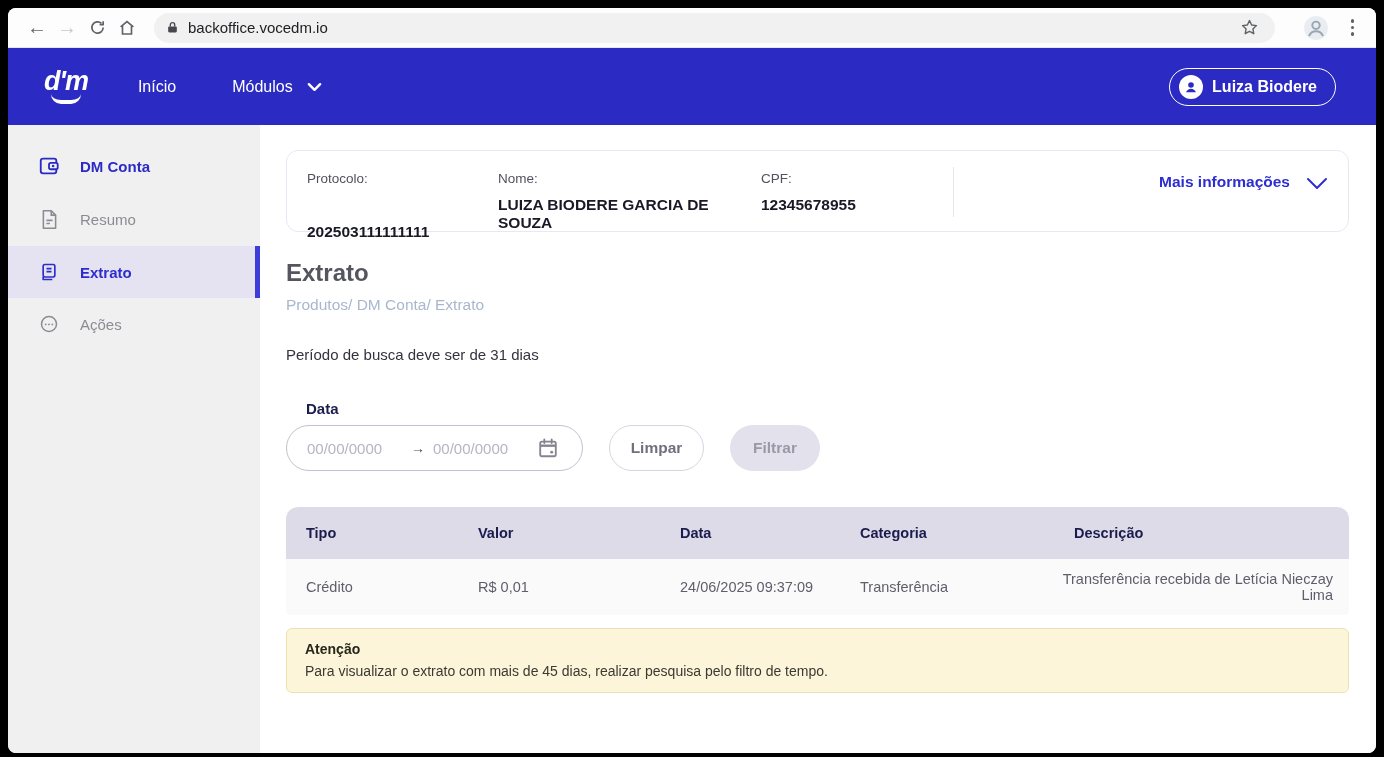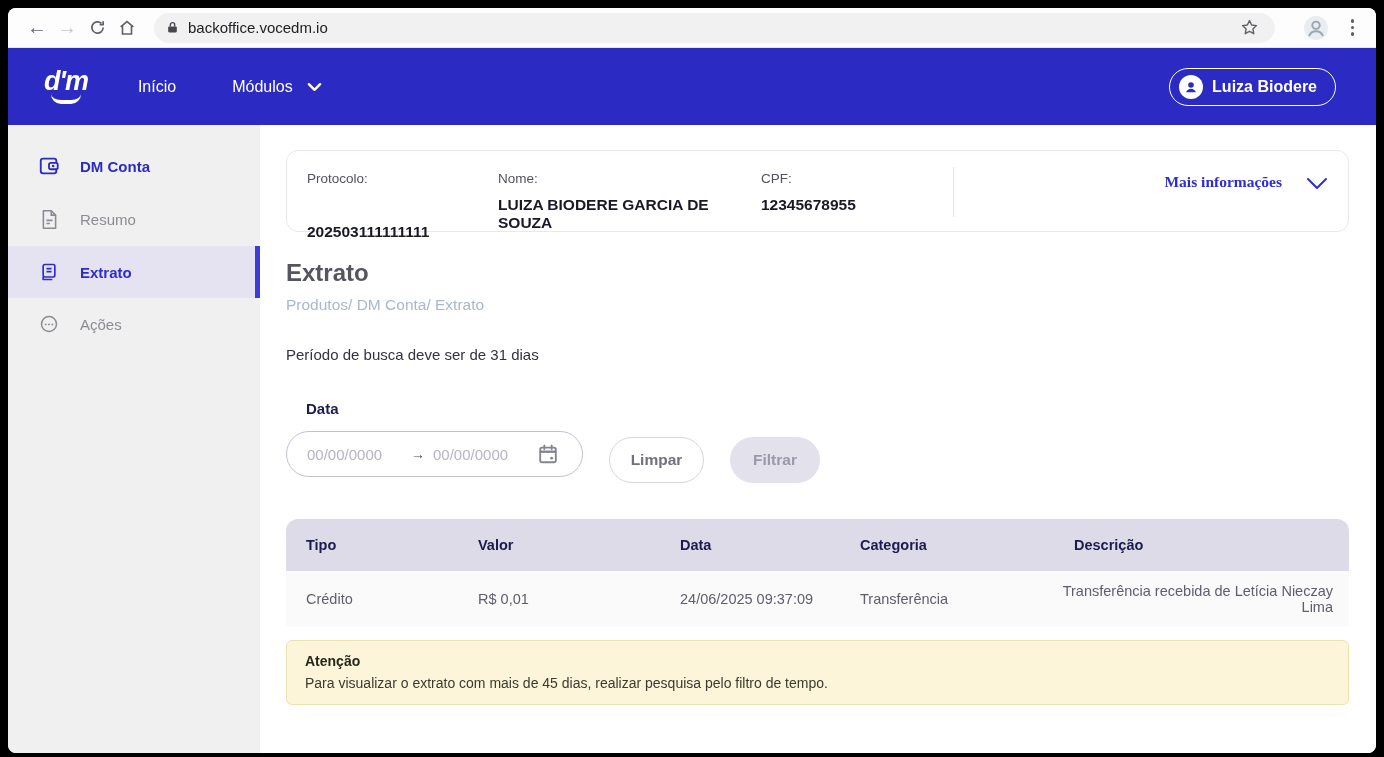--- a/index.html
+++ b/index.html
@@ -43,36 +43,36 @@
   
   .info-card { border:1px solid #e9e7f2; border-radius:12px; padding:20px 20px 18px 20px; display:flex; align-items:stretch; height:82px; }
   .field { display:flex; flex-direction:column; gap:10px; }
   .field .lbl { font-size:13.5px; color:#52525e; }
   .field .val { font-size:15.5px; font-weight:bold; color:#181826; }
   .f-protocolo { width:191px;gap:37px; }
   .f-nome { width:263px; }
   .f-cpf { width:192px; }
   .f-telefone { width:155px; }
   .v-divider { width:1px; background:#e7e5f0; margin:-4px 0; }
-  .more-info { flex:1; display:flex; justify-content:flex-end; align-items:flex-start; gap:24px; padding-top:2px;font-family:Liberation Serif, serif; }
+  .more-info { flex:1; display:flex; justify-content:flex-end; align-items:flex-start; gap:16px; padding-top:2px; }
   .more-info a { color:#2d2dd2; font-weight:bold; font-size:15.5px; text-decoration:none; cursor:pointer; }
 
   
   .page-title { margin-top:27px; font-size:24px; font-weight:bold; color:#55555f; }
   .breadcrumb { margin-top:9px; font-size:15.5px; color:#a9b7cd; }
   .period-note { margin-top:32px; font-size:15px; color:#33333f; }
 
   
   .filter-label { margin-top:37px; margin-left:20px; font-size:15px; font-weight:bold; color:#1c1c4e; }
   .filter-row { margin-top:8px; display:flex; align-items:center; }
   .date-range { width:297px; height:46px; border:1px solid #c3c1cf; border-radius:23px; display:flex; align-items:center; padding:0 14px 0 20px; gap:8px; }
   .date-range input { border:none; outline:none; width:96px; font-size:15px; color:#3a3a46; background:transparent; font-family:"Liberation Sans", sans-serif; }
   .date-range input::placeholder { color:#b6b4c2; }
   .date-range .arrow { color:#4a4a55; font-size:14px; }
-  .btn { height:46px; border-radius:23px; font-size:15.5px; font-family:"Liberation Sans", sans-serif; display:flex; align-items:center; justify-content:center; cursor:pointer;margin-top:12px; }
+  .btn { height:46px; border-radius:23px; font-size:15.5px; font-family:"Liberation Sans", sans-serif; display:flex; align-items:center; justify-content:center; cursor:pointer; }
   .btn-clear { width:95px; margin-left:26px; background:#fff; border:1px solid #d7d5e0; color:#70707e; font-weight:bold; }
   .btn-filter { width:90px; margin-left:26px; background:#e3e1ec; border:none; color:#9b99a8; font-weight:bold; }
 
   
   .tx-table { margin-top:36px; width:100%; border-collapse:collapse; }
   .tx-table thead th { background:#dedbe9; text-align:left; font-size:14.5px; color:#1b1b4d; font-weight:bold; height:52px; padding-left:20px; }
   .tx-table thead th:first-child { border-radius:12px 0 0 0; }
   .tx-table thead th:last-child { border-radius:0 12px 0 0; }
   .tx-table tbody td { background:#fafafa; font-size:14.5px; color:#5e5e6c; height:56px; padding-left:20px; }
   .tx-table tbody td.right { text-align:right; padding-right:16px; padding-left:0; }

